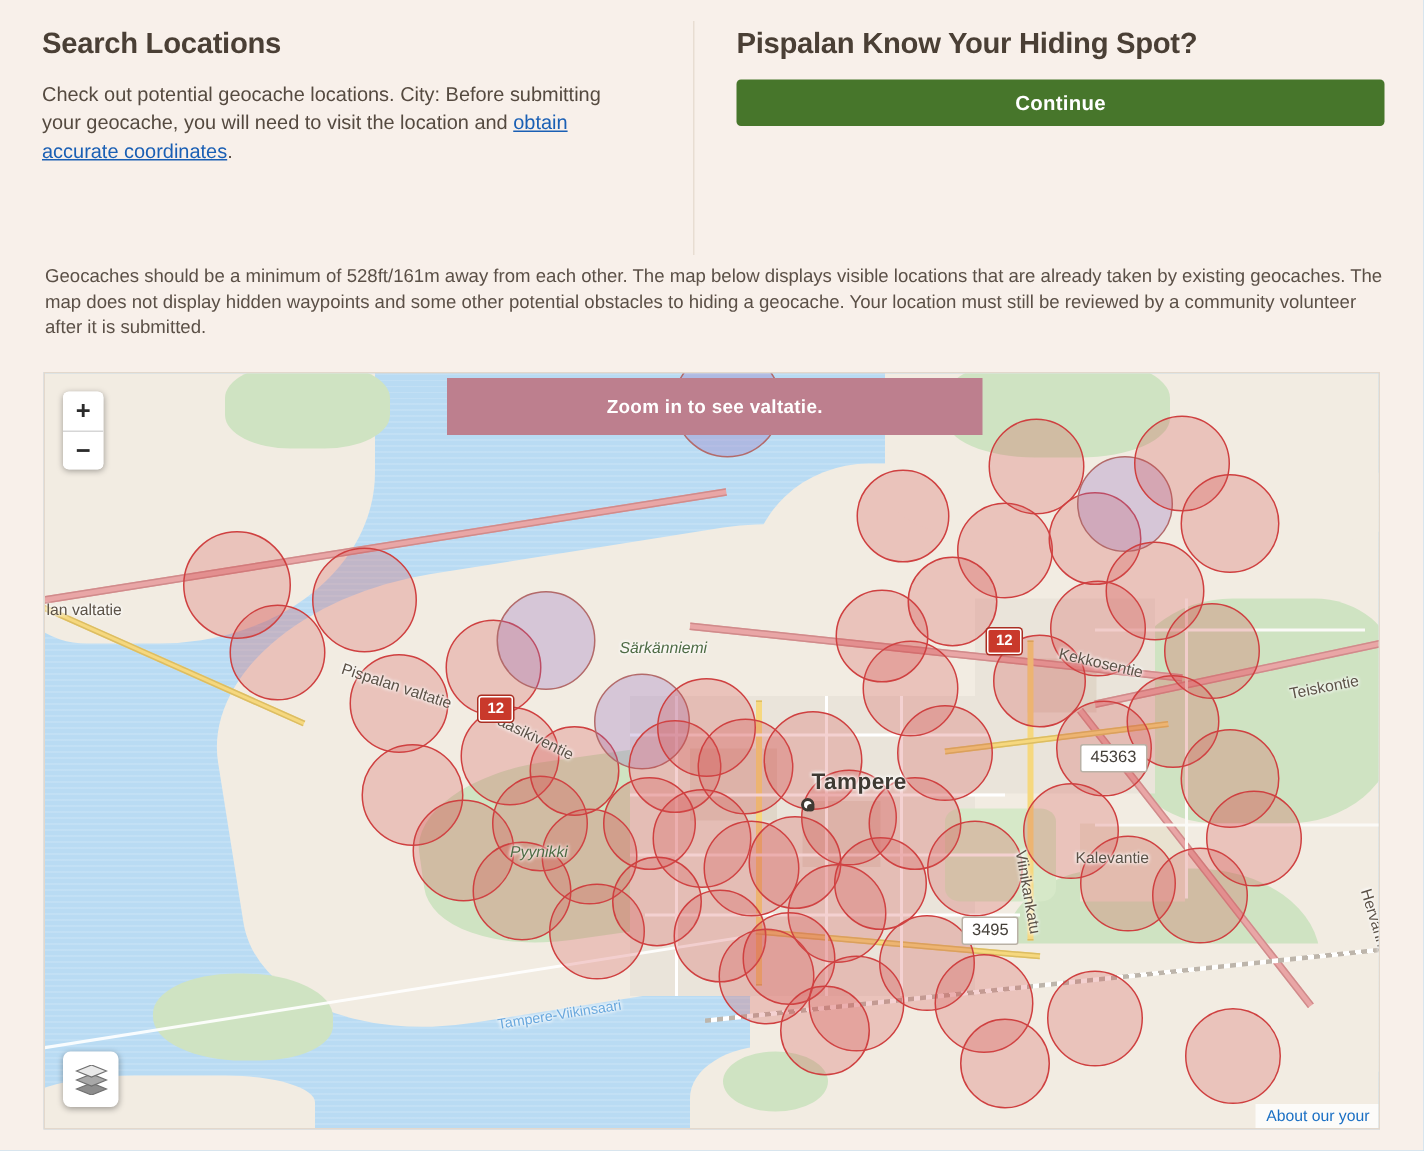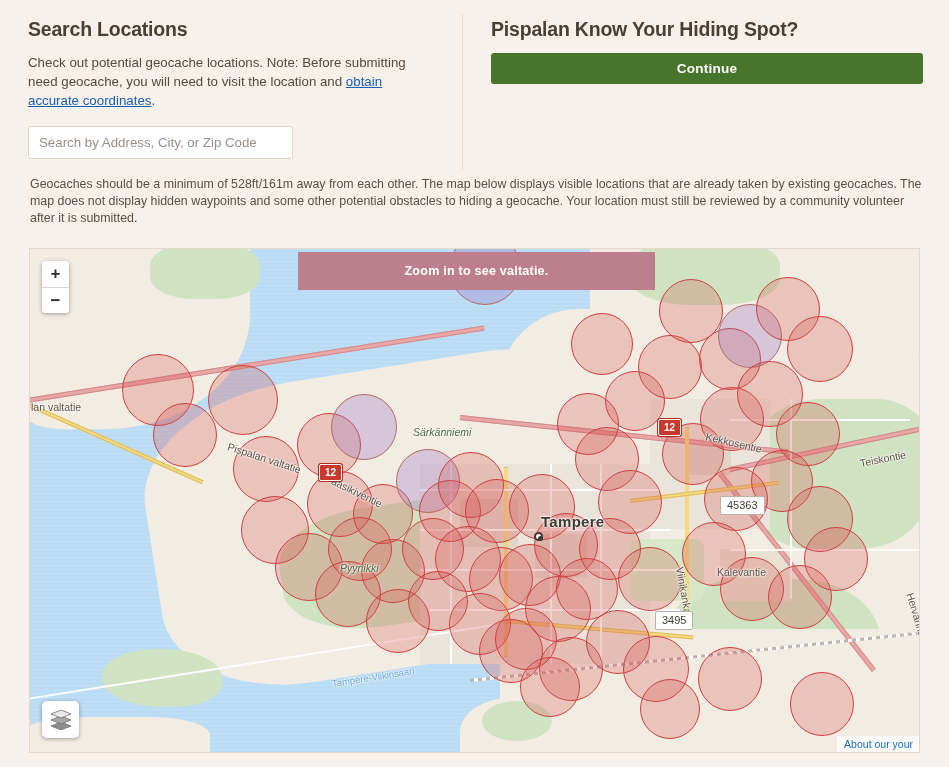--- a/index.html
+++ b/index.html
@@ -203,23 +203,22 @@
     cursor:pointer;
   }
 </style>
 </head>
 <body>
 
 <div class="panels">
 
   <div class="panel panel-left">
     <h2>Search Locations</h2>
-    <p><span>Check out potential geocache locations. Note: Before submitting need geocache, you will need to visit the location and </span><a class="inline-link">obtain accurate coordinates</a><span>.</span></p>
+    <p><span>Check out potential geocache locations. City: Before submitting your geocache, you will need to visit the location and </span><a class="inline-link">obtain accurate coordinates</a><span>.</span></p>
     <div class="search-row">
-      <input class="search-input" type="text" placeholder="Search by Address, City, or Zip Code" style="">
     </div>
   </div>
 
   <div class="panel panel-right">
     <h2>Pispalan Know Your Hiding Spot?</h2>
     <button class="btn btn-continue">Continue</button>
   </div>
 
 </div>
 
@@ -356,21 +355,21 @@
         <div class="mlabel water-label" style="left: 302px; top: 429px; transform: rotate(-9deg); transform-origin: left center;">Tampere-Viikinsaari</div>
       </div>
 
     <div class="citydot" style="left:504px;top:283px;"></div>
     <div class="mlabel city" style="left:511px;top:264px;">Tampere</div>
 
     <div id="shield-layer">
         <div class="shield" style="left: 289px; top: 215px;">12</div>
         <div class="shield" style="left: 628px; top: 170px;">12</div>
         <div class="shield-w" style="left: 690px; top: 247px;">45363</div>
-        <div class="shield-w" style="left: 625px; top: 362px;">3495</div>
+        <div class="shield-w" style="left: 611px; top: 362px;">3495</div>
       </div>
 
     <div class="zoom-banner">Zoom in to see valtatie.</div>
 
     <div class="zoom-ctrl">
       <div class="zoom-btn">+</div>
       <div class="zoom-btn">−</div>
     </div>
 
     <div class="layers-ctrl">

